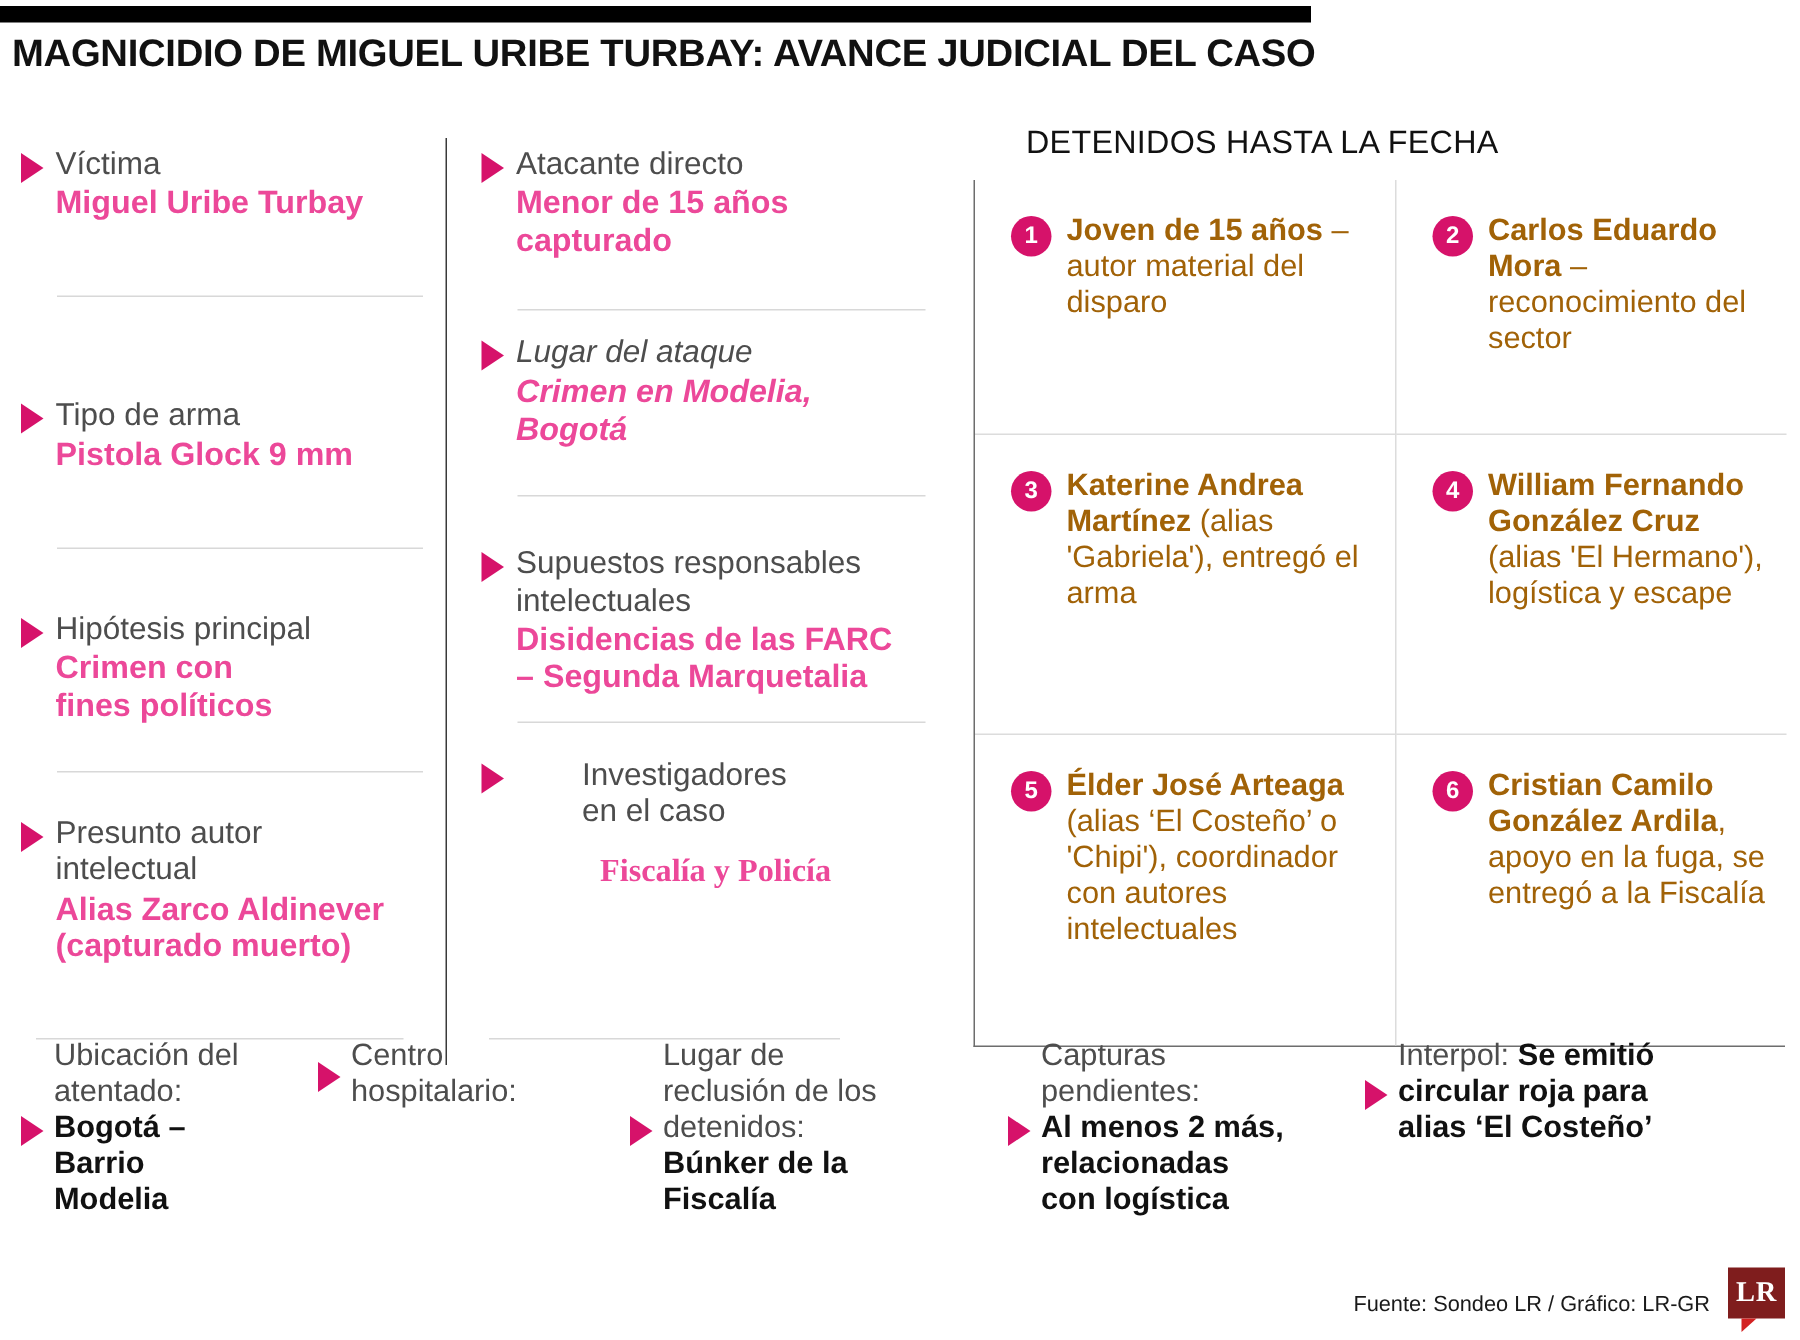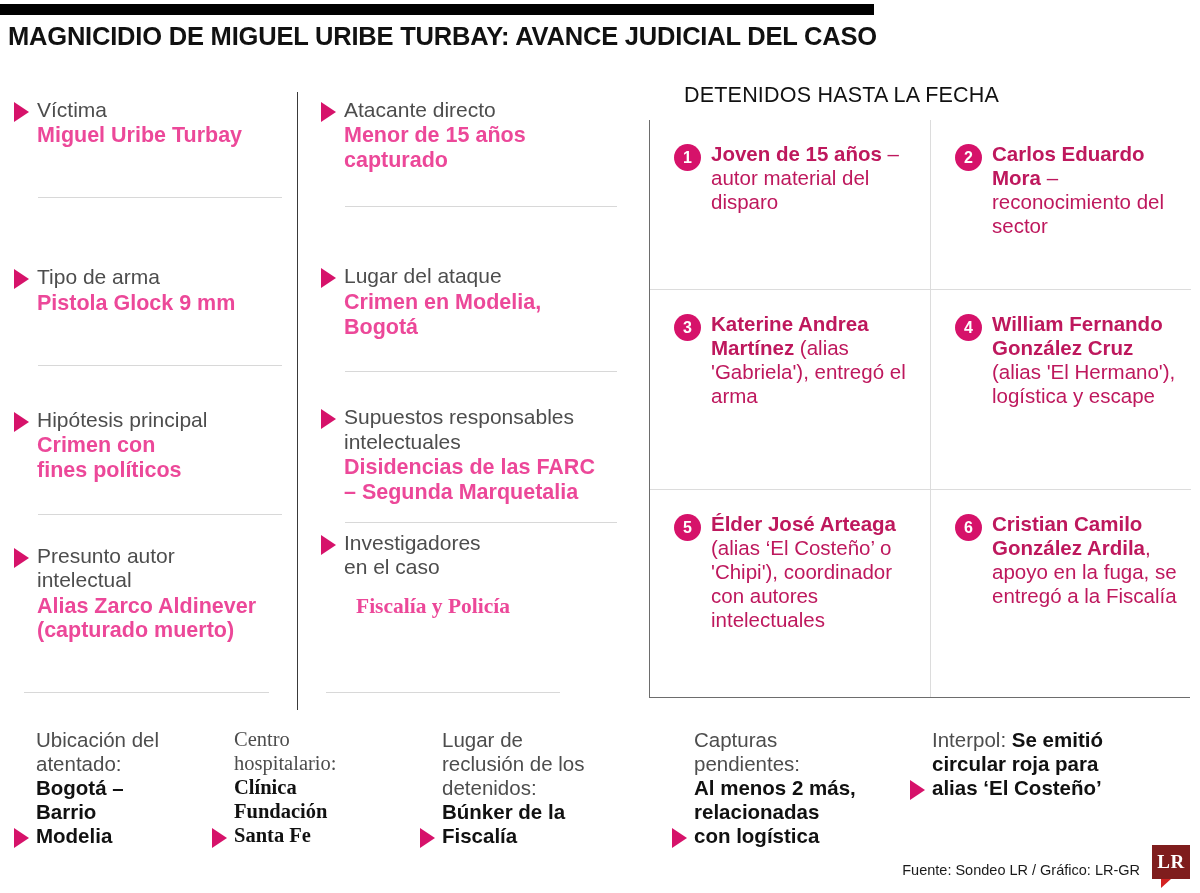--- a/index.html
+++ b/index.html
@@ -119,58 +119,58 @@
     color: #ffffff;
     font-size: 16px;
     font-weight: bold;
     display: flex; align-items: center; justify-content: center;
     margin-top: 2px;
   }
   .det-text {
     margin-left: 10px;
     font-size: 20.5px;
     line-height: 1.17;
-    color: #be185d;
+    color: #a16207;
   }
   .det-text b { font-weight: bold; }
 
   
   .botrule {
     position: absolute;
     height: 1px;
     background: #d8d8d8;
     top: 692px;
   }
   .botrule.a { left: 24px;  width: 245px; }
   .botrule.b { left: 326px; width: 234px; }
 
   .bottom-item {
     position: absolute;
     display: flex;
-    align-items: flex-end;
-    top: 728px;
+    align-items: center;
+    top: 692px;
   }
   .bottom-item .body { margin-left: 7px; }
   .bottom-item .label {
     font-size: 20.5px;
     color: #4d4d4d;
     line-height: 1.17;
     white-space: pre-line;
   }
   .bottom-item .value {
     font-size: 20.5px;
     font-weight: bold;
     color: #111111;
     line-height: 1.17;
     white-space: pre-line;
   }
   .bottom-item .inline-label { font-weight: normal; color: #4d4d4d; }
 
   #bi0 { left: 14px;  width: 180px; }
-  #bi1 { left: 212px; width: 180px; font-family: Liberation Serif, serif; }
+  #bi1 { left: 212px; width: 180px; }
   #bi2 { left: 420px; width: 200px; }
   #bi3 { left: 672px; width: 200px; }
   #bi4 { left: 910px; width: 280px; }
 
   
   .source {
     position: absolute;
     left: 900px; top: 862px;
     width: 240px;
     text-align: right;
@@ -250,42 +250,42 @@
   <div class="fact">
     <div class="tri"></div>
     <div class="body">
       <div class="label">Atacante directo</div>
       <div class="value">Menor de 15 años
 capturado</div>
     </div>
   </div>
   <div class="rule" style="margin-top:33px;"></div>
 
-  <div class="fact" style="margin-top:57px;">
+  <div class="fact" style="margin-top:16px;font-style:italic;">
     <div class="tri"></div>
     <div class="body">
       <div class="label">Lugar del ataque</div>
       <div class="value">Crimen en Modelia,
 Bogotá</div>
     </div>
   </div>
   <div class="rule" style="margin-top:32px;"></div>
 
   <div class="fact" style="margin-top:33px;">
     <div class="tri"></div>
     <div class="body">
       <div class="label">Supuestos responsables
 intelectuales</div>
       <div class="value">Disidencias de las FARC
 – Segunda Marquetalia</div>
     </div>
   </div>
   <div class="rule" style="margin-top:17px;"></div>
 
-  <div class="fact indent" style="margin-top:8px;">
+  <div class="fact indent" style="margin-top:23px;gap:44px;">
     <div class="tri"></div>
     <div class="body">
       <div class="label">Investigadores
 en el caso</div>
       <div class="value">Fiscalía y Policía</div>
     </div>
   </div>
 </div>
 
 <div class="botrule a"></div>
@@ -344,23 +344,20 @@
 Barrio
 Modelia</div>
   </div>
 </div>
 
 <div class="bottom-item" id="bi1">
   <div class="tri"></div>
   <div class="body">
     <div class="label">Centro
 hospitalario:</div>
-    <div class="value">Clínica
-Fundación
-Santa Fe</div>
   </div>
 </div>
 
 <div class="bottom-item" id="bi2">
   <div class="tri"></div>
   <div class="body">
     <div class="label">Lugar de
 reclusión de los
 detenidos:</div>
     <div class="value">Búnker de la

